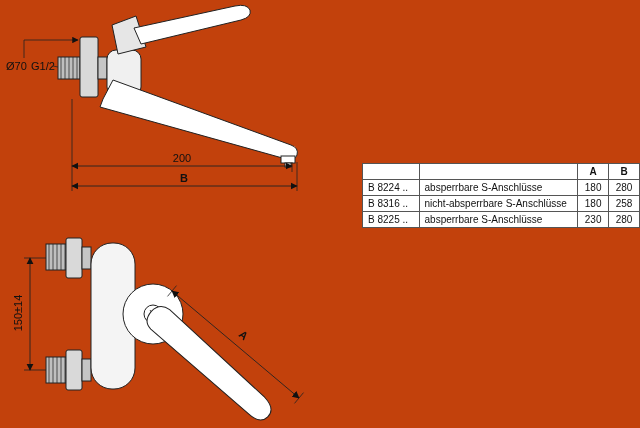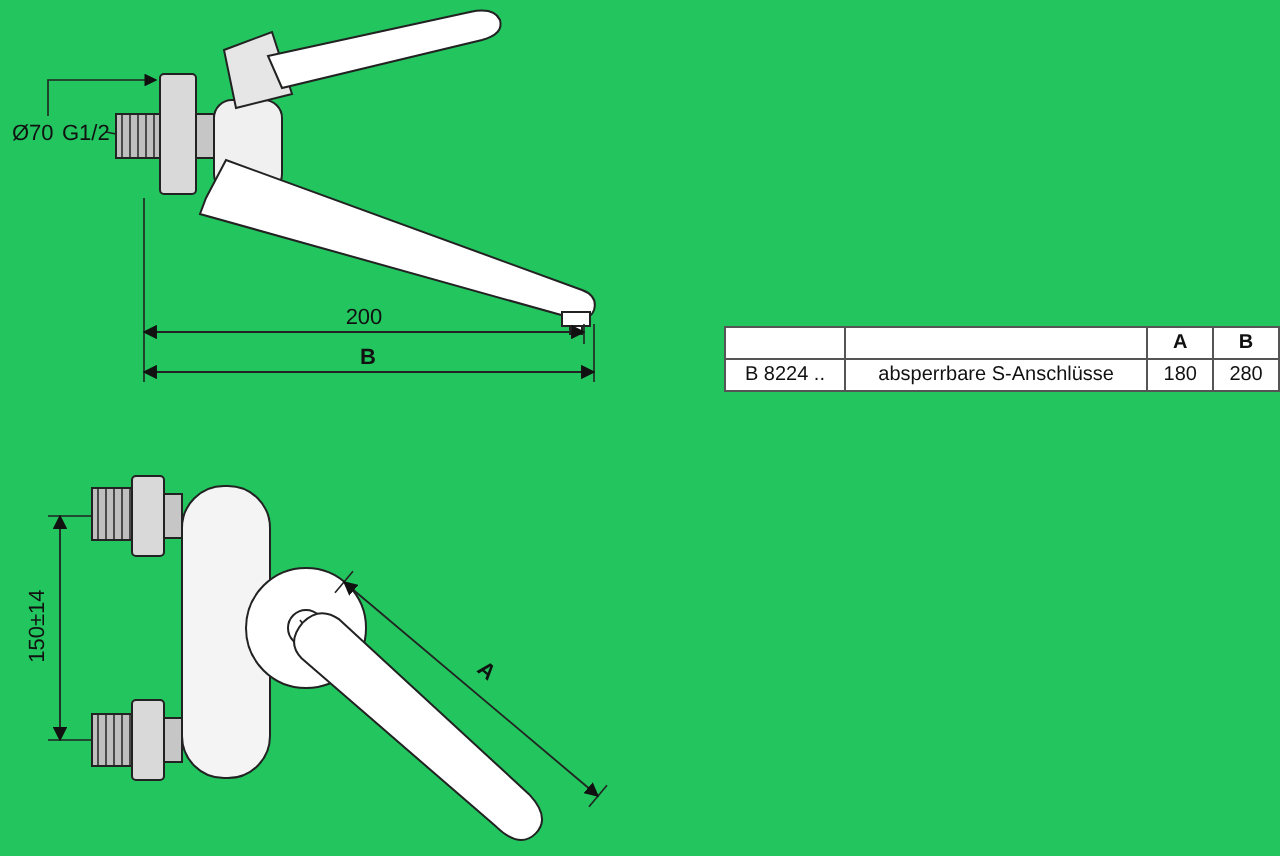--- a/index.html
+++ b/index.html
@@ -1,25 +1,25 @@
 <!DOCTYPE html>
 <html><head>
 <meta charset="utf-8">
 <style>
   html,body{margin:0;padding:0;background:#fff;}
-  .canvas{position:relative;width:640px;height:428px;background:#22c55e;overflow:hidden;
+  .canvas{position:relative;width:640px;height:428px;background:#c2410c;overflow:hidden;
           font-family:"Liberation Sans",sans-serif;}
   .drawing-svg{position:absolute;left:0;top:0;}
   svg text{font-family:"Liberation Sans",sans-serif;fill:#111;}
   .dim-label{font-size:11px;}
   .dim-label.bold{font-weight:bold;}
   .spec-table{position:absolute;left:362px;top:163px;}
   .spec-table table{border-collapse:collapse;font-size:10px;color:#111;}
   .spec-table th,.spec-table td{border:1px solid #555;padding:1px 5px;height:13px;
-      white-space:nowrap;font-weight:normal;text-align:center;background:#fff;}
+      white-space:nowrap;font-weight:normal;text-align:left;background:#fff;}
   .spec-table th.num,.spec-table td.num{width:26px;text-align:center;}
   .spec-table th.num{font-weight:bold;}
   .spec-table .c-model{width:56px;}
   .spec-table .c-desc{width:158px;margin-left:12px;}
 </style>
 </head>
 <body>
 
 <div class="canvas">
 
@@ -110,17 +110,29 @@
           <th class="num">B</th>
         </tr>
       </thead>
       <tbody>
         <tr>
           <td class="c-model">B 8224 ..</td>
           <td class="c-desc">absperrbare S-Anschlüsse</td>
           <td class="num">180</td>
           <td class="num">280</td>
         </tr>
+        <tr>
+          <td class="c-model">B 8316 ..</td>
+          <td class="c-desc">nicht-absperrbare S-Anschlüsse</td>
+          <td class="num">180</td>
+          <td class="num">258</td>
+        </tr>
+        <tr>
+          <td class="c-model">B 8225 ..</td>
+          <td class="c-desc">absperrbare S-Anschlüsse</td>
+          <td class="num">230</td>
+          <td class="num">280</td>
+        </tr>
       </tbody>
     </table>
   </div>
 
 </div>
 
 </body></html>

